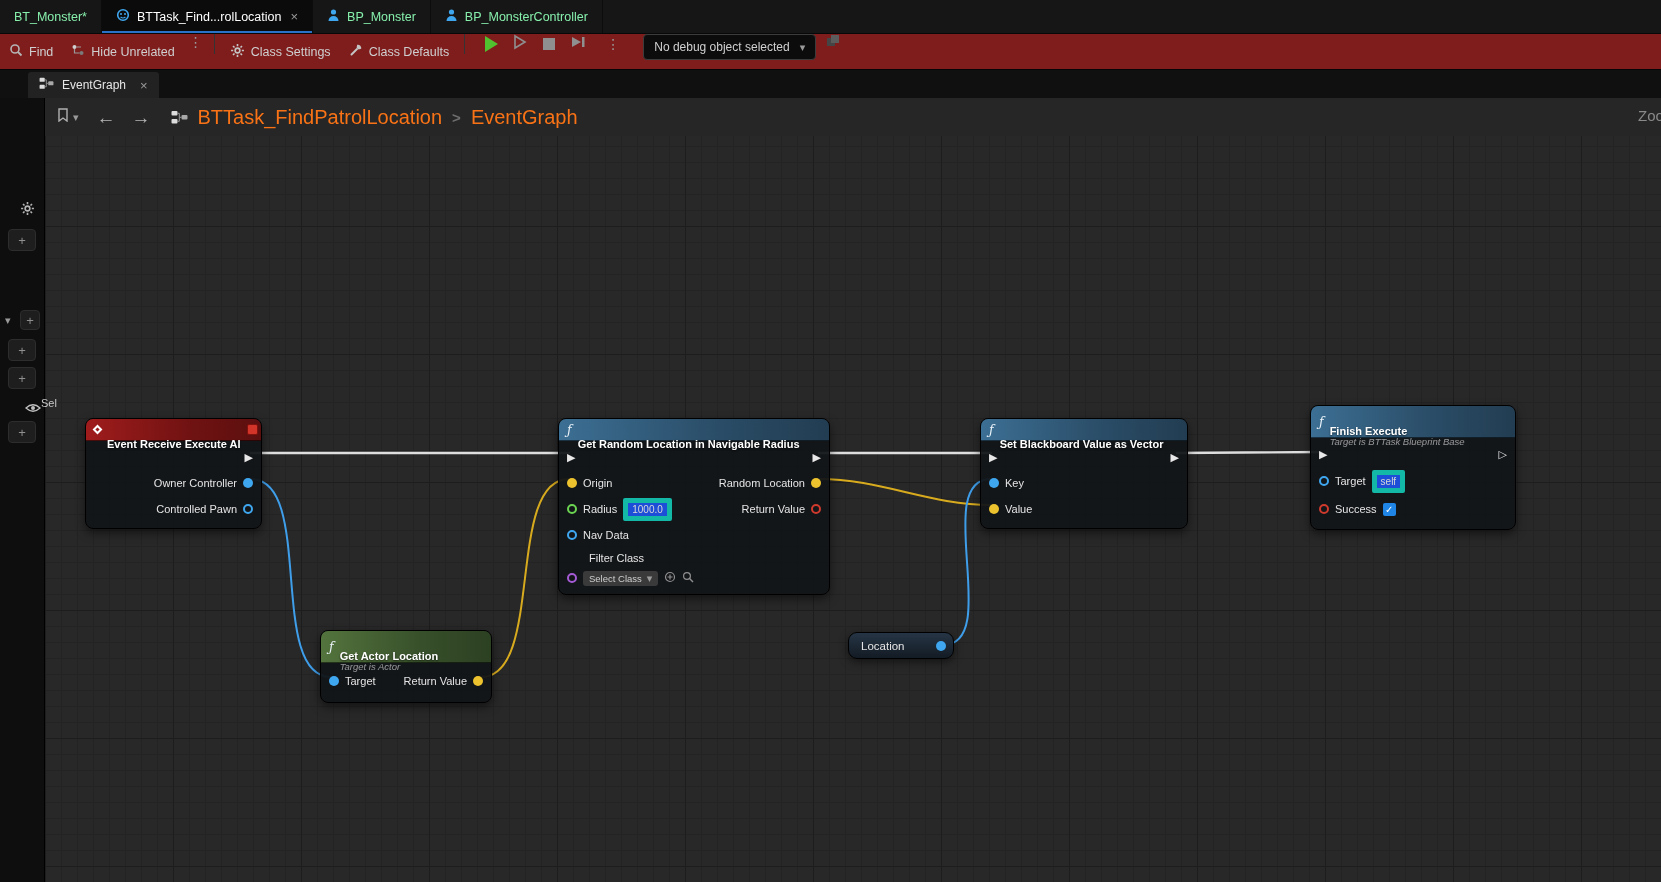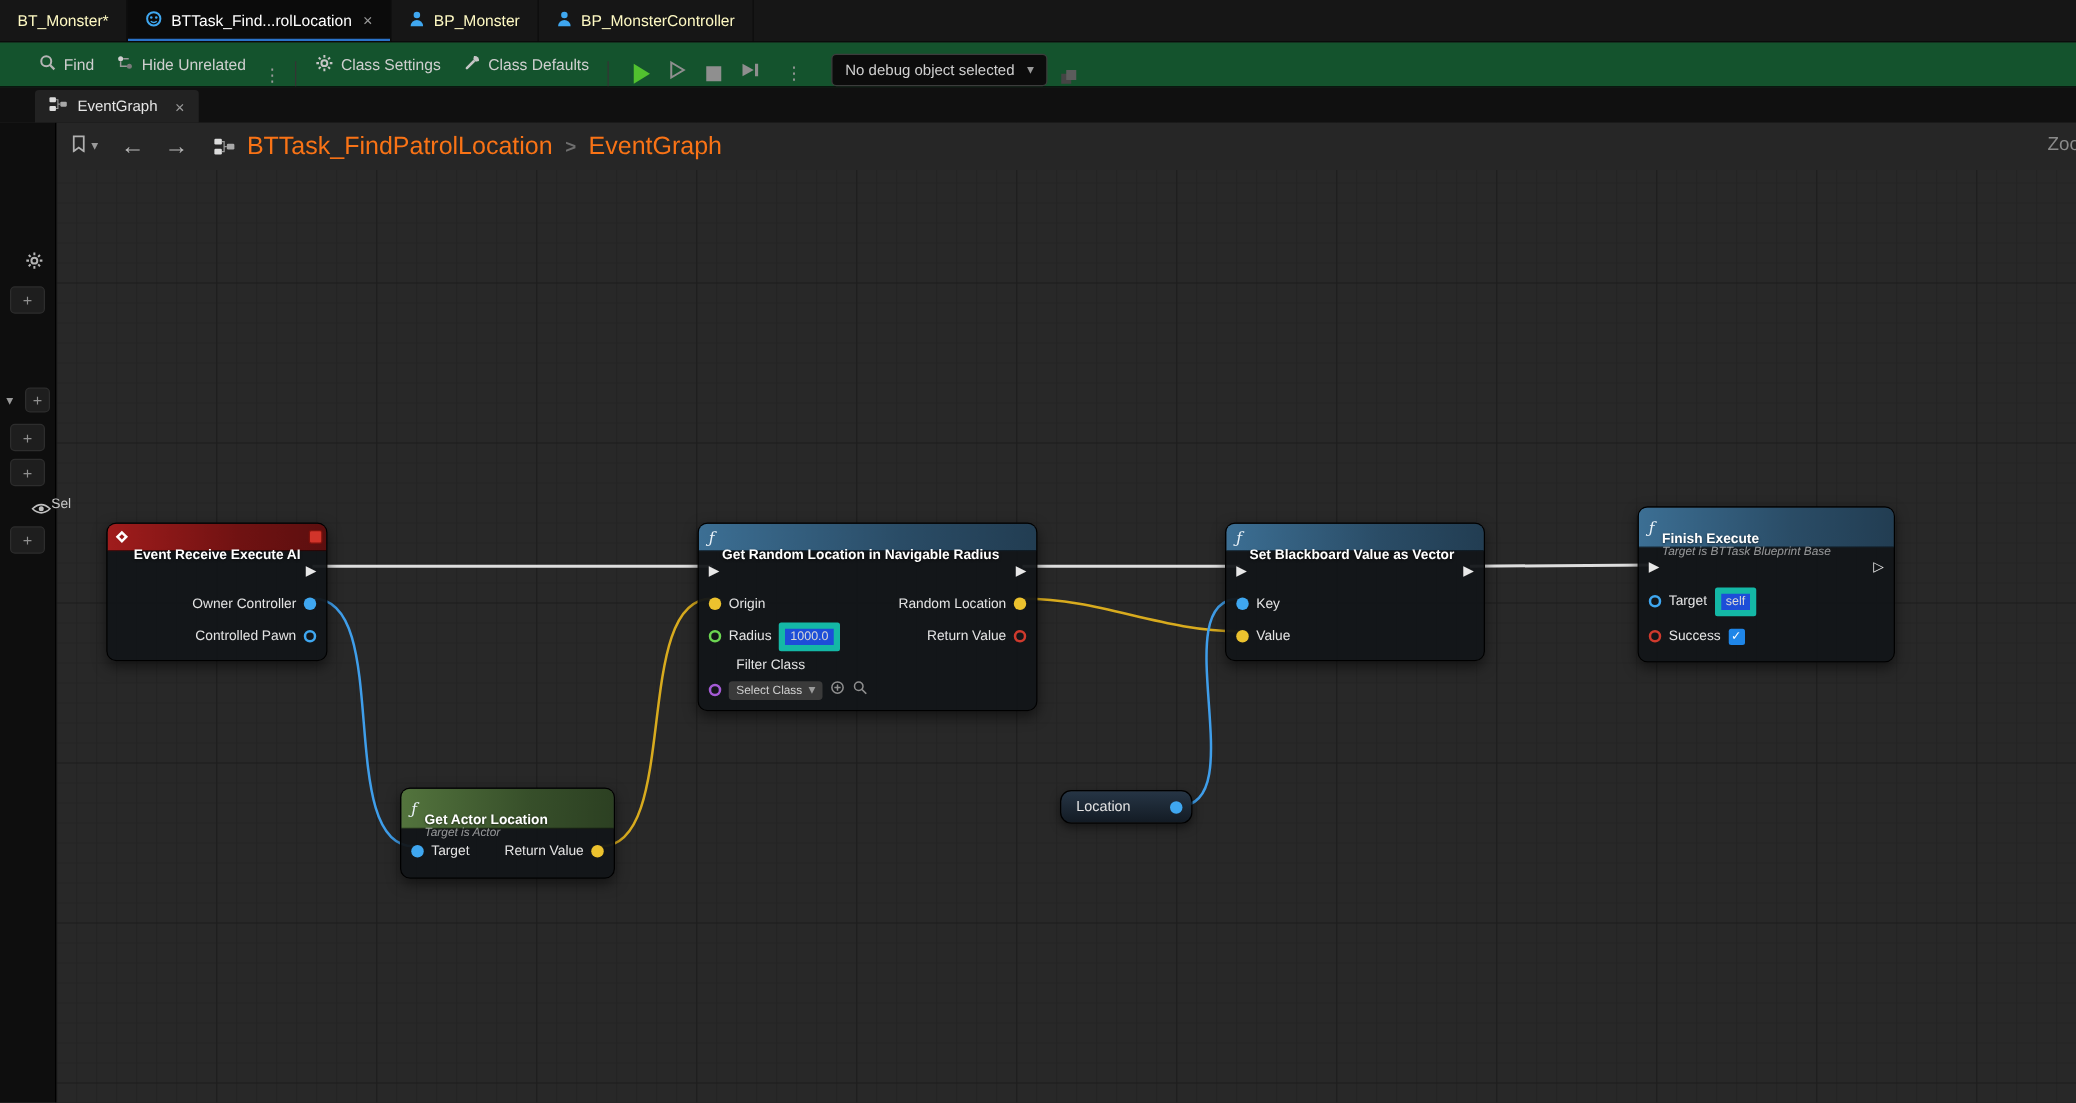--- a/index.html
+++ b/index.html
@@ -5,27 +5,27 @@
   *{margin:0;padding:0;box-sizing:border-box;}
   html,body{width:1661px;height:882px;overflow:hidden;background:#262626;
     font-family:"Liberation Sans","DejaVu Sans",sans-serif;}
   #app{position:relative;width:1661px;height:882px;}
   .abs{position:absolute;}
 
   
   .asset-tabbar{left:0;top:0;width:1661px;height:34px;background:#161616;
     display:flex;align-items:stretch;border-bottom:1px solid #080808;}
   .atab{display:flex;align-items:center;gap:7px;padding:0 14px;font-size:12.5px;
-    color:#fef9c3;border-right:1px solid #0c0c0c;white-space:nowrap;}
+    color:#86efac;border-right:1px solid #0c0c0c;white-space:nowrap;}
   .atab.active{background:#0b0b0b;color:#fff;box-shadow:inset 0 -2px 0 #2a72c8;}
   .atab .close{color:#9a9a9a;font-size:13px;margin-left:2px;}
 
   
-  .toolbar{left:0;top:34px;width:1661px;height:36px;background:#14532d;
-    display:flex;align-items:flex-end;border-bottom:1px solid #050505;padding-left:22px;}
+  .toolbar{left:0;top:34px;width:1661px;height:36px;background:#7f1d1d;
+    display:flex;align-items:flex-start;border-bottom:1px solid #050505;}
   .tbtn{display:flex;align-items:center;gap:6px;color:#cfcfcf;font-size:12.5px;
     padding:0 9px;height:100%;white-space:nowrap;}
   .kebab{color:#9a9a9a;font-size:14px;padding:0 5px;}
   .sep{width:1px;height:20px;background:#343434;margin:0 6px;flex:none;}
   .playbar{display:flex;align-items:center;gap:15px;margin-left:14px;}
   .tri-green{width:0;height:0;border-top:8px solid transparent;border-bottom:8px solid transparent;border-left:13px solid #51c12f;}
   .stop-sq{width:12px;height:12px;background:#8f8f8f;}
   .debug-dd{display:flex;align-items:center;gap:10px;background:#0c0c0c;border:1px solid #3c3c3c;
     border-radius:4px;color:#d0d0d0;font-size:12px;height:26px;padding:0 10px;margin-left:18px;white-space:nowrap;}
   .chev{color:#9a9a9a;font-size:11px;line-height:1;}
@@ -200,20 +200,26 @@
         <span class="pside">
           <span class="dot hollow c-green"></span>
           <span class="plabel">Radius</span>
           <span class="valbox">1000.0</span>
         </span>
         <span class="pside">
           <span class="plabel">Return Value</span>
           <span class="dot hollow c-red"></span>
         </span>
       </div>
+      <div class="prow">
+        <span class="pside">
+          <span class="dot hollow c-blue"></span>
+          <span class="plabel">Nav Data</span>
+        </span>
+      </div>
       <div class="prow h20">
         <span class="pside" style="padding-left:30px;">
           <span class="plabel">Filter Class</span>
         </span>
       </div>
       <div class="prow h20">
         <span class="pside">
           <span class="dot hollow c-purple"></span>
           <span class="selbox">
             <span>Select Class</span>

